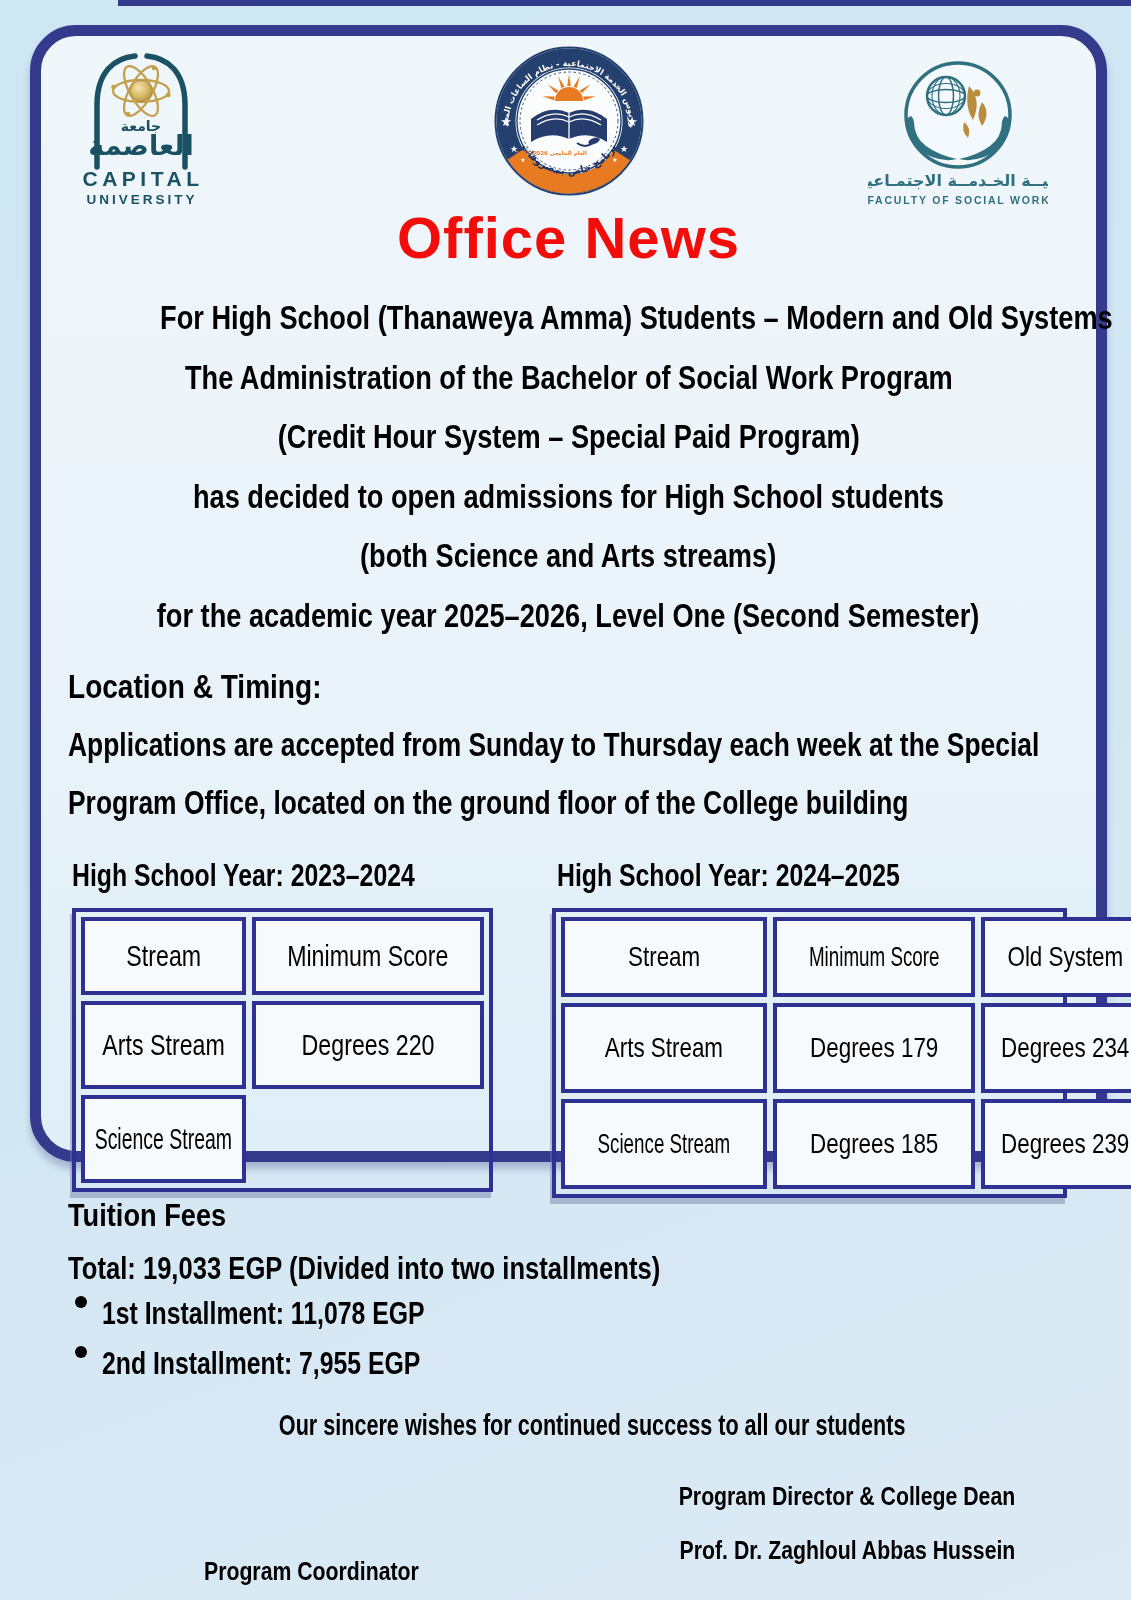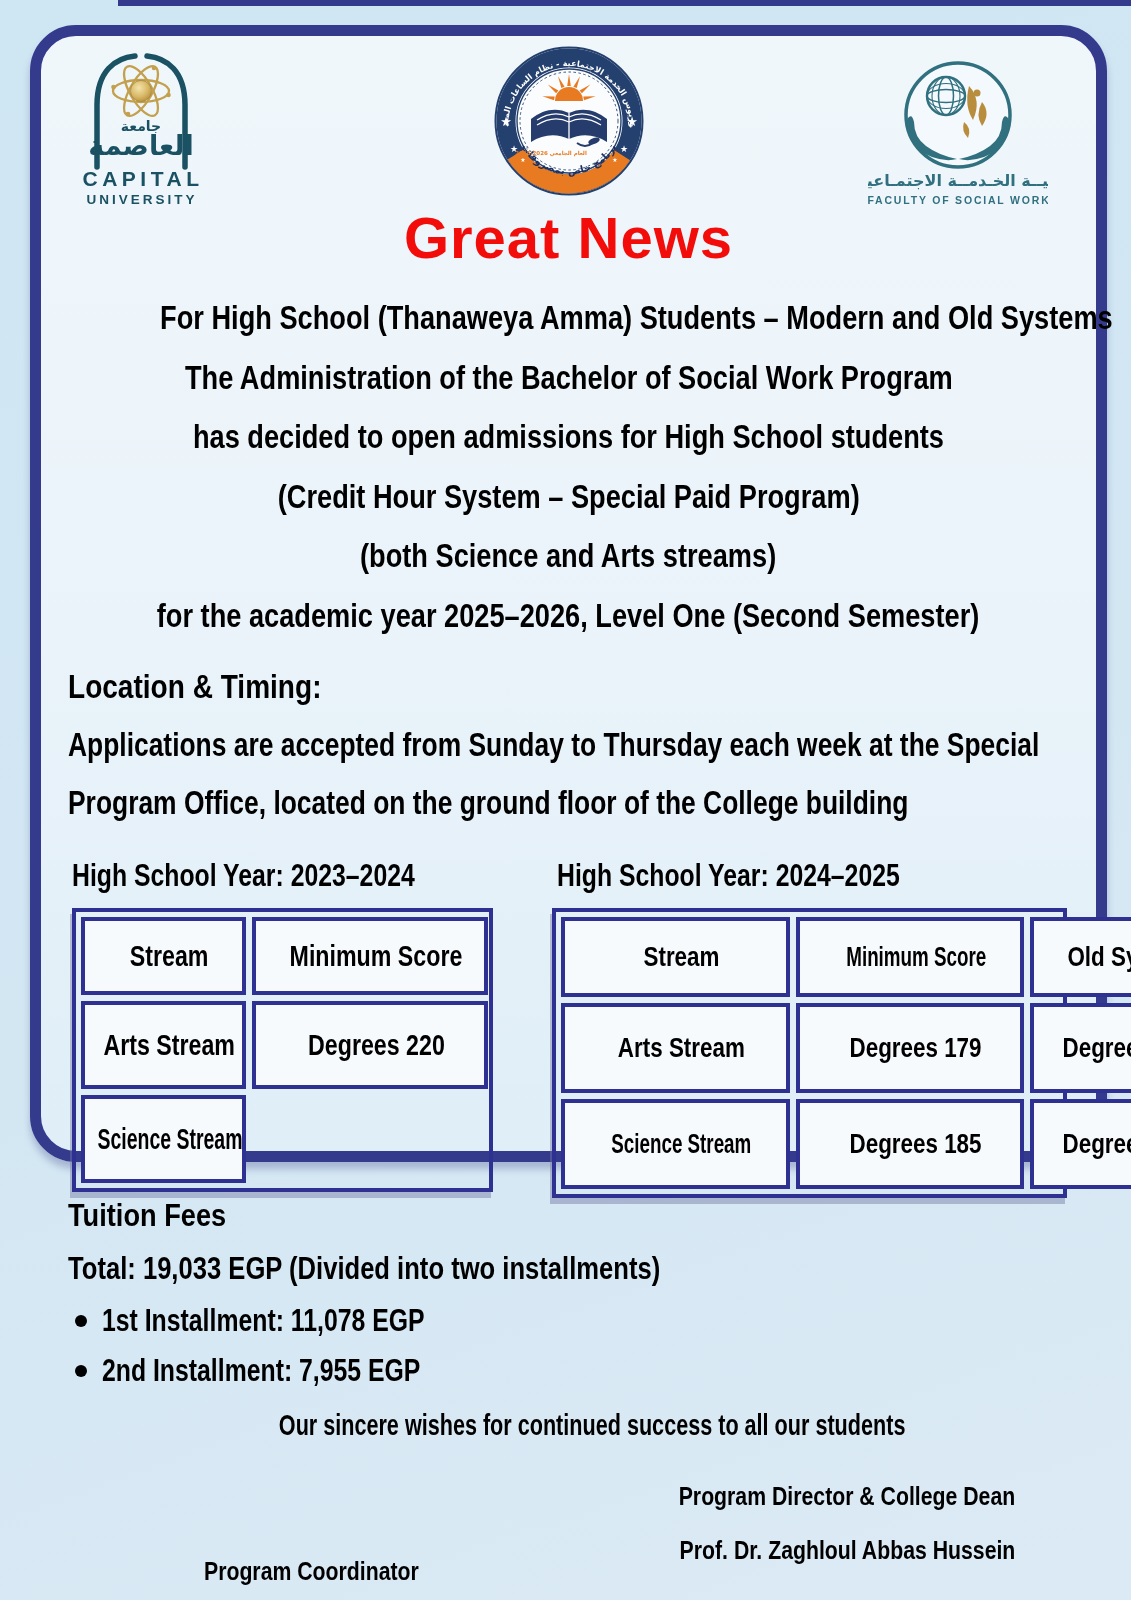--- a/index.html
+++ b/index.html
@@ -29,27 +29,27 @@
   .degree-table{
     box-sizing:border-box;border:4px solid #2e3192;padding:5px;
     display:grid;gap:6px;background:transparent;
     box-shadow:-2px 6px 0 rgba(115,120,165,.45);
   }
   .tbl-left{grid-template-columns:165px 1fr;grid-template-rows:78px 88px 88px;width:421px;height:284px;}
   .tbl-right{grid-template-columns:1fr 1fr 1fr;grid-template-rows:80px 90px 90px;width:515px;height:290px;}
   .tcell{
     border:4px solid #2e3192;background:#f6fafd;
     display:flex;align-items:center;justify-content:center;
-    font-weight:bold;color:#000;font-size:29px;padding-left:12px;
+    font-weight:normal;color:#000;font-size:29px;
   }
   .tbl-right .tcell{font-size:28px;}
   
   .tu-head{display:block;line-height:50px;font-size:32px;font-weight:bold;}
   .tu-total{display:block;line-height:56px;font-size:32px;font-weight:bold;}
-  .tu-bullet{display:flex;align-items:center;height:50px;font-size:31px;font-weight:bold;}
+  .tu-bullet{display:flex;height:50px;font-size:31px;font-weight:bold;}
   .bullet-dot{width:12px;height:12px;border-radius:50%;background:#000;margin:0 15px 0 7px;flex:0 0 auto;}
   .closing{width:100%;text-align:center;line-height:34px;font-size:30px;font-weight:bold;}
   
   .sig{width:460px;text-align:center;font-weight:bold;color:#000;}
   .sig .t{display:block;line-height:30px;font-size:25px;}
   .sig .n{display:block;line-height:30px;font-size:25px;margin-top:24px;}
   svg text{font-family:"DejaVu Sans",sans-serif;}
   svg .lat{font-family:"Liberation Sans",sans-serif;}
 </style>
 </head>
@@ -149,28 +149,28 @@
     </g>
     <g fill="#30707f">
       <path d="M40,60 Q36,88 64,99 Q78,104 89,101 Q70,97 58,88 Q46,79 46,64 Q44,55 40,60 Z"></path>
       <path d="M140,60 Q144,88 116,99 Q102,104 91,101 Q110,97 122,88 Q134,79 134,64 Q136,55 140,60 Z"></path>
     </g>
     <text x="90" y="128" font-size="16" font-weight="bold" fill="#30707f" text-anchor="middle">كليــة الخـدمــة الاجتمـاعيـة</text>
     <text class="lat" x="91" y="146" font-size="10.5" font-weight="bold" fill="#30707f" text-anchor="middle" letter-spacing="1.8">FACULTY OF SOCIAL WORK</text>
   </svg>
 
   <div class="in great" style="left:0;top:168px;">
-    <span class="cond" style="transform: scaleX(1);">Great News</span>
+    <span class="cond" style="transform: scaleX(1);">Office News</span>
   </div>
 
   <div class="in" style="left:0;top:252px;width:100%;">
     <div class="hline center-line"><span class="cond" style="transform: scaleX(0.8);">For High School (Thanaweya Amma) Students – Modern and Old Systems</span></div>
     <div class="hline center-line"><span class="cond" style="transform: scaleX(0.8);">The Administration of the Bachelor of Social Work Program</span></div>
+    <div class="hline center-line"><span class="cond" style="transform: scaleX(0.8);">(Credit Hour System – Special Paid Program)</span></div>
     <div class="hline center-line"><span class="cond" style="transform: scaleX(0.8);">has decided to open admissions for High School students</span></div>
-    <div class="hline center-line"><span class="cond" style="transform: scaleX(0.8);">(Credit Hour System – Special Paid Program)</span></div>
     <div class="hline center-line"><span class="cond" style="transform: scaleX(0.8);">(both Science and Arts streams)</span></div>
     <div class="hline center-line"><span class="cond" style="transform: scaleX(0.8);">for the academic year 2025–2026, Level One (Second Semester)</span></div>
   </div>
 
   <div class="in" style="left:27px;top:622px;">
     <div class="lline"><span class="cond" style="transform: scaleX(0.85);">Location &amp; Timing:</span></div>
     <div class="lline"><span class="cond" style="transform: scaleX(0.8);">Applications are accepted from Sunday to Thursday each week at the Special</span></div>
     <div class="lline"><span class="cond" style="transform: scaleX(0.8);">Program Office, located on the ground floor of the College building</span></div>
   </div>
 

